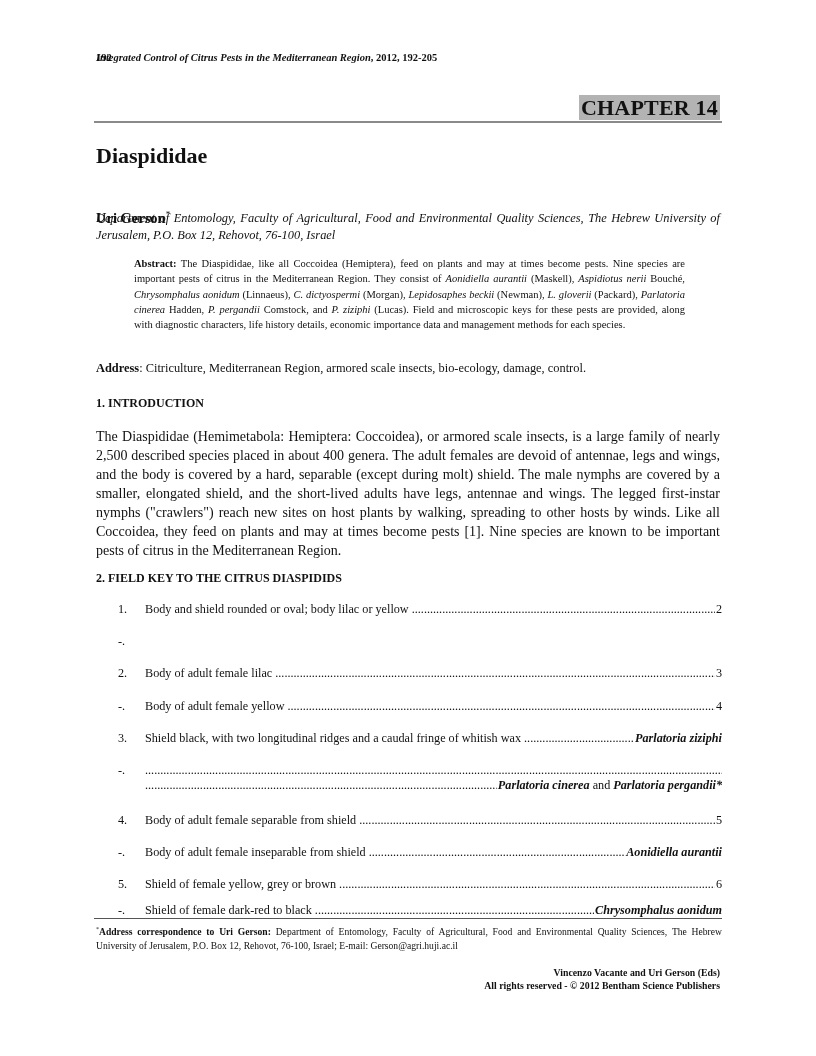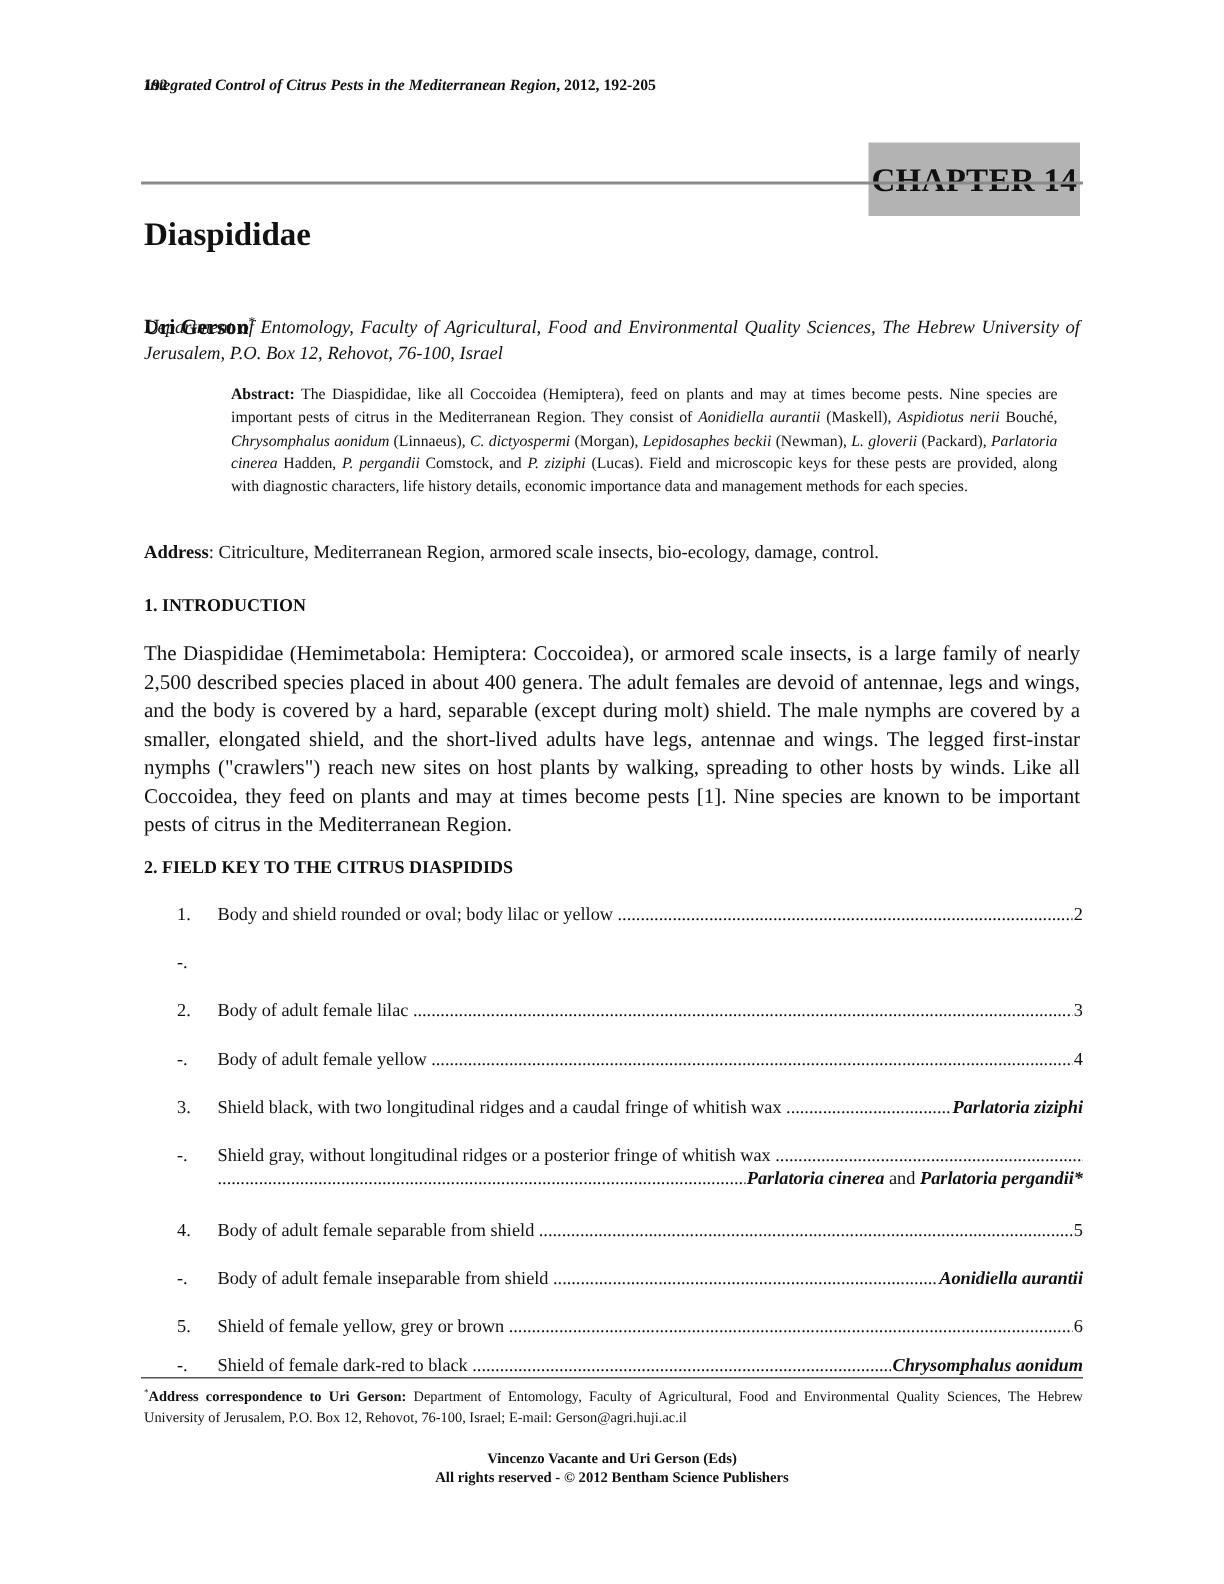--- a/index.html
+++ b/index.html
@@ -3,46 +3,46 @@
 <meta charset="utf-8">
 <style>
   html, body { margin:0; padding:0; background:#ffffff; }
   body { width:816px; height:1056px; position:relative; overflow:hidden;
          font-family:"Liberation Serif", "DejaVu Serif", serif; color:#111; }
   .abs { position:absolute; }
   .header-row { left:96px; top:52px; width:624px; font-size:10.5px; font-weight:bold; }
   .header-row .pnum { position:absolute; left:0; top:0; }
   .header-row .journal { position:absolute; left:0; width:624px; text-align:left; top:0; font-style:italic; }
   .header-row .journal .plain { font-style:normal; }
-  .chapter { right:96px; top:95px; font-size:22px; font-weight:bold; background:#b3b3b3; padding:12px 2px; line-height:25px; letter-spacing:0.2px; }
+  .chapter { right:96px; top:95px; font-size:22px; font-weight:bold; background:#b3b3b3; padding:0 2px; line-height:25px; letter-spacing:0.2px; }
   .rule-top { left:94px; top:121px; width:628px; height:2px; background:#8a8a8a; }
   .title { left:96px; top:143px; font-size:22px; font-weight:bold; }
   .author { left:96px; top:179px; font-size:14.5px; font-weight:bold;margin-top:30px; }
   .author sup { font-size:9px; font-weight:normal; }
   .affil { left:96px; top:210px; width:624px; font-size:12.4px; font-style:italic; line-height:17px; text-align:justify; text-align-last:left; }
-  .abstract { left:134px; top:256px; width:551px; font-size:10.5px; line-height:15.3px; text-align:justify;margin-left:20px; }
+  .abstract { left:134px; top:256px; width:551px; font-size:10.5px; line-height:15.3px; text-align:justify; }
   .abstract b { font-weight:bold; }
   .keywords { left:96px; top:361px; width:624px; font-size:12.4px; }
   .h-sec { left:96px; top:396px; font-size:12px; font-weight:bold; }
   .intro { left:96px; top:427px; width:624px; font-size:14px; line-height:19px; text-align:justify; text-align-last:left; }
   .h-sec2 { left:96px; top:571px; font-size:12px; font-weight:bold; }
   .key-item { left:118px; width:604px; font-size:12.2px; height:16px; }
   .key-item .num { position:absolute; left:0; top:0; width:24px; }
   .key-item .line { position:absolute; left:27px; right:0; top:0; display:flex; white-space:nowrap; overflow:hidden; }
   .key-item .txt { flex:0 0 auto; padding-right:3px; }
   .key-item .dots { flex:1 1 auto; overflow:hidden; white-space:nowrap; }
   .key-item .dots::before { content:"..................................................................................................................................................................................................................................................................................................................."; letter-spacing:0px; }
   .key-item .res { flex:0 0 auto; padding-left:1px; }
   .key-item .res.bi { font-weight:bold; font-style:italic; }
   .key-item .l2 { position:absolute; left:27px; right:0; top:15px; display:flex; white-space:nowrap; overflow:hidden; }
   .bi { font-weight:bold; font-style:italic; }
   .rule-bot { left:94px; top:918px; width:628px; height:1px; background:#555; }
   .footnote { left:96px; top:922px; width:626px; font-size:9.6px; line-height:14px; text-align:justify; text-align-last:left; }
   .footnote sup { font-size:6px; }
-  .footer { left:96px; top:966px; width:624px; text-align:center; font-size:9.8px; font-weight:bold; line-height:13px; }
+  .footer { left:96px; top:966px; width:624px; text-align:right; font-size:9.8px; font-weight:bold; line-height:13px; }
 </style>
 </head>
 <body>
 
 <div class="abs header-row">
   <span class="pnum">192</span>
   <div class="journal">
     <span>Integrated Control of Citrus Pests in the Mediterranean Region</span><span class="plain">, 2012, 192-205</span>
   </div>
 </div>
@@ -95,21 +95,20 @@
   <span class="num">3.</span>
   <div class="line">
       <span class="txt">Shield black, with two longitudinal ridges and a caudal fringe of whitish wax</span>
       <span class="dots"></span>
       <span class="res bi">Parlatoria ziziphi</span>
     </div>
 </div>
 <div class="abs key-item" style="top:763px; height:32px">
   <span class="num">-.</span>
   <div class="line">
-      <span class="txt">Shield gray, without longitudinal ridges or a posterior fringe of whitish wax</span>
       <span class="dots"></span>
     </div>
   <div class="l2">
       <span class="dots"></span>
       <span class="res"><span class="bi">Parlatoria cinerea</span><span> and </span><span class="bi">Parlatoria pergandii*</span></span>
     </div>
 </div>
 <div class="abs key-item" style="top:813px">
   <span class="num">4.</span>
   <div class="line">

